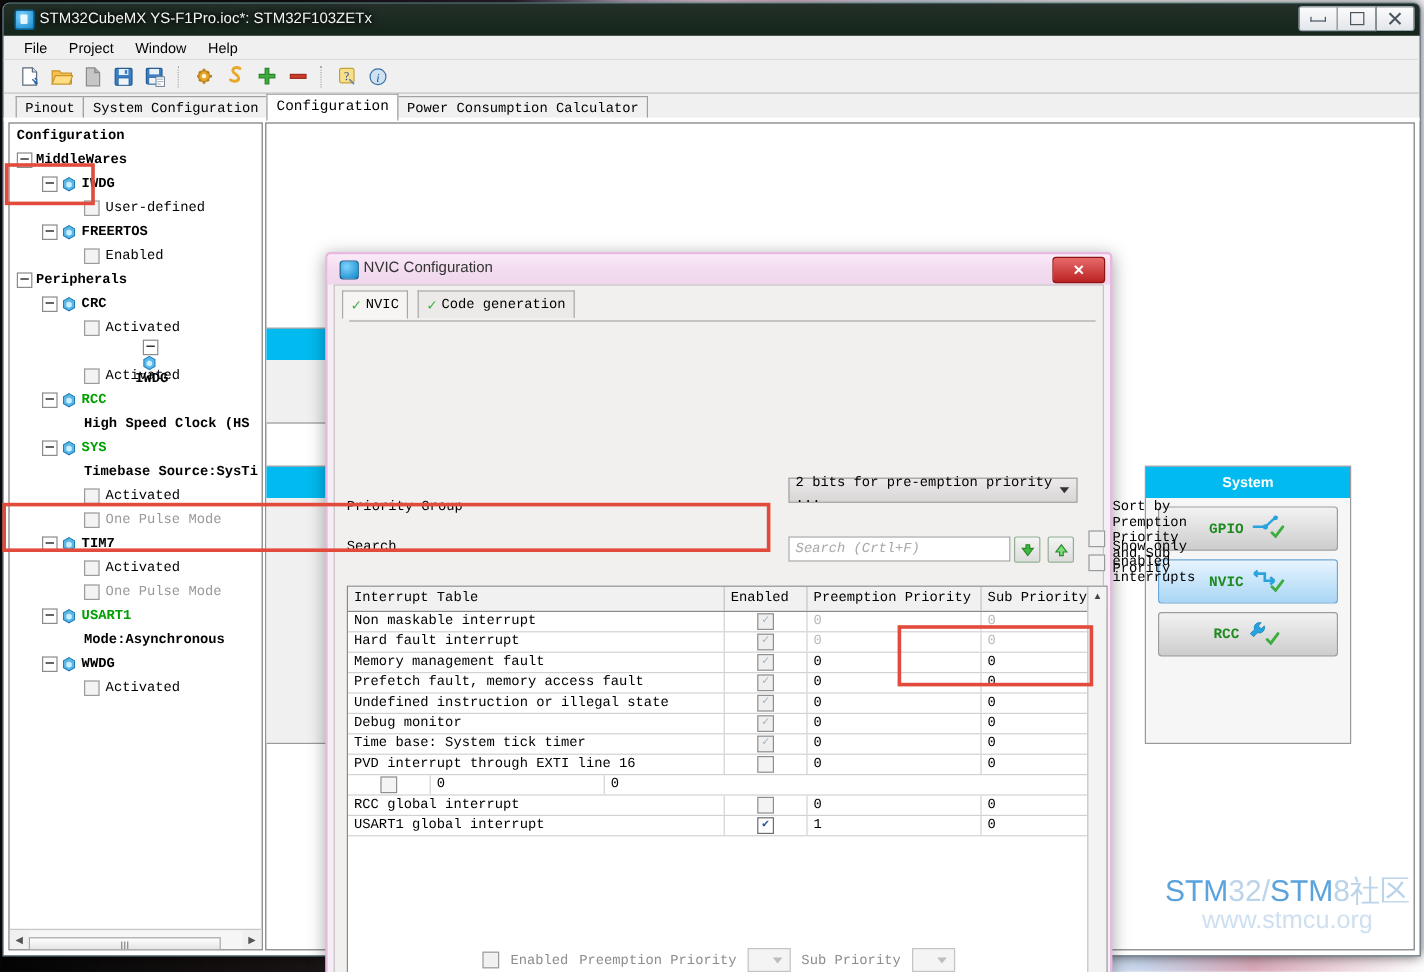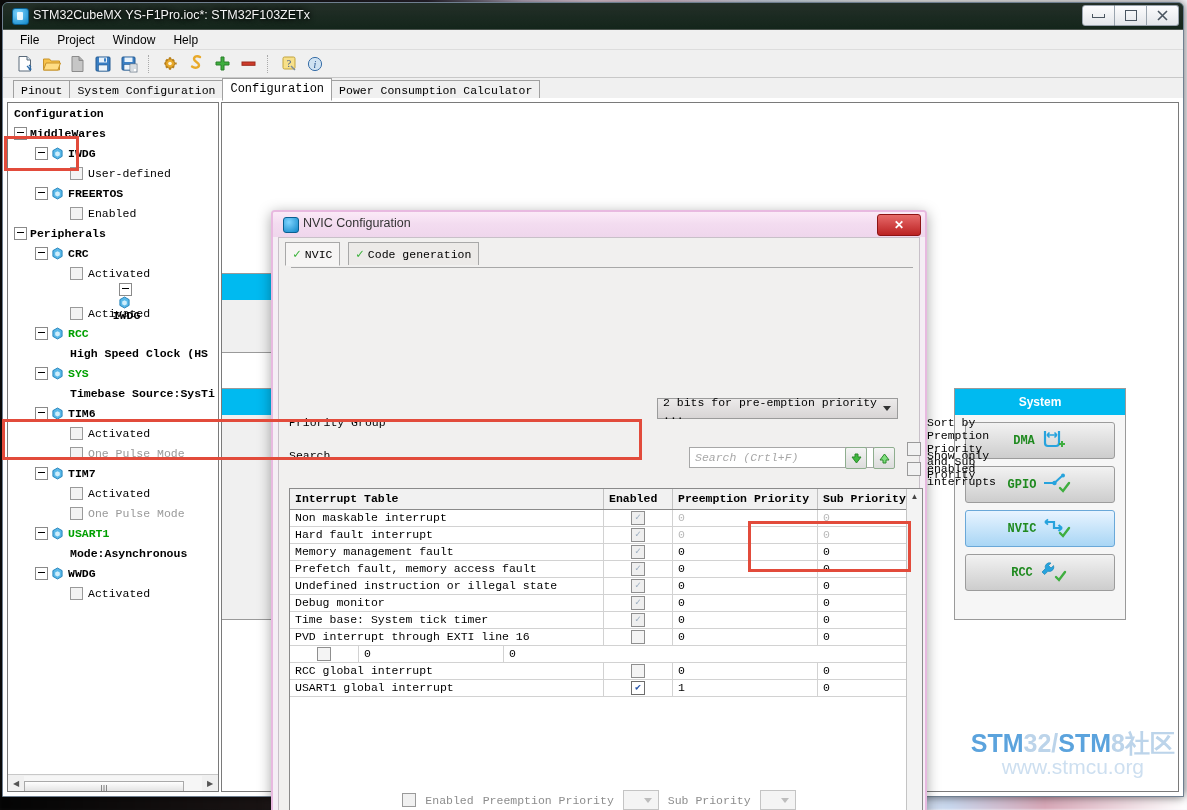--- a/index.html
+++ b/index.html
@@ -132,33 +132,33 @@
   .dtabline{position:absolute;left:6px;right:6px;top:25px;border-top:1px solid #a8a8a8;}
 
   .fld{font-family:"Liberation Mono",monospace;font-size:11.5px;color:#000;}
   #combo{position:absolute;left:378px;top:160px;width:234px;height:19px;
     background:linear-gradient(180deg,#eceaea,#d8d5d5);border:1px solid #9b9b9b;
     display:flex;align-items:center;padding-left:5px;}
   #combo .arrow{position:absolute;right:6px;top:7px;width:0;height:0;
     border-left:4px solid transparent;border-right:4px solid transparent;border-top:5px solid #333;}
   #searchbox{position:absolute;left:378px;top:209px;width:178px;height:19px;
     background:#fff;border:1px solid #a7a7a7;display:flex;align-items:center;padding-left:5px;
-    color:#a8a8a8;font-style:italic;margin-left:32px;}
+    color:#a8a8a8;font-style:italic;}
   .srchbtn{position:absolute;top:209px;width:20px;height:20px;border:1px solid #8fae8f;
     border-radius:2px;background:linear-gradient(180deg,#f4f4f4,#dcdcdc);
     display:flex;align-items:center;justify-content:center;}
   .ckbx{width:12px;height:12px;border:1px solid #9a9a9a;background:#f1f1f1;flex:none;}
 
   
   #tablewrap{position:absolute;left:10px;top:250px;width:632px;height:424px;
     background:#fff;border:1px solid #8a8a8a;overflow:hidden;}
   #thead{display:flex;height:20px;background:#f1f1f1;border-bottom:1px solid #8a8a8a;
     font-family:"Liberation Mono",monospace;font-size:11.5px;}
   #thead div{border-right:1px solid #c2c2c2;padding-left:5px;line-height:20px;
-    box-sizing:border-box;font-weight:bold;}
+    box-sizing:border-box;}
   .trw{display:flex;height:16px;border-bottom:1px solid #d2d2d2;
     font-family:"Liberation Mono",monospace;font-size:11.5px;line-height:16px;}
   .trw div{border-right:1px solid #d2d2d2;padding-left:5px;box-sizing:border-box;
     overflow:hidden;white-space:nowrap;}
   .c-name{width:314px;}
   .c-en{width:69px;display:flex;align-items:center;justify-content:center;padding-left:0 !important;}
   .c-pp{width:145px;}
   .c-sp{width:103px;border-right:none !important;}
   .tck{width:12px;height:12px;border:1px solid #8f8f8f;background:#f4f4f4;
     display:flex;align-items:center;justify-content:center;font-size:10px;color:#8a9aab;}
@@ -177,21 +177,21 @@
     position:relative;}
   .minicombo:after{content:"";position:absolute;right:6px;top:7px;width:0;height:0;
     border-left:4px solid transparent;border-right:4px solid transparent;border-top:5px solid #bdbdbd;}
 
   
   .redbox{position:absolute;border:3px solid #e24b3b;pointer-events:none;z-index:60;}
 
   
   #wm{position:absolute;right:8px;bottom:18px;text-align:center;line-height:1.05;
     z-index:40;}
-  #wm .l1{font-size:25px;font-weight:bold;color:#bcd4ea;letter-spacing:0px;}
+  #wm .l1{font-size:25px;font-weight:normal;color:#bcd4ea;letter-spacing:0px;}
   #wm .l1 .lt{color:#5ba3dd;}
   #wm .l2{font-size:21px;color:#cddff0;}
 
   .check-g{color:#3cb33c;font-weight:bold;font-size:13px;line-height:1;}
 </style>
 </head>
 <body>
 
 <div id="desktop"></div>
 <div id="desktop-bottom"></div>
@@ -394,28 +394,20 @@
             <span class="hexicon"><svg width="13" height="13" viewBox="0 0 13 13">
                 <path d="M6.5 1l4.6 2.6v5.8L6.5 12 1.9 9.4V3.6z" fill="#59b8e8" stroke="#1f7fb8" stroke-width=".9"></path>
                 <path d="M6.5 4.3l2.3 1.3v2.6L6.5 9.5 4.2 8.2V5.6z" fill="#cfeefc"></path>
               </svg></span>
             <span class="lbl green">SYS</span>
           </div>
           <div class="trow" style="padding-left:48px;">
             <span style="display:inline-block;width:14px;"></span>
             <span class="lbl">Timebase Source:SysTi</span>
           </div>
-          <div class="trow" style="padding-left:27px;">
-            <span class="exp"></span>
-            <span class="hexicon"><svg width="13" height="13" viewBox="0 0 13 13">
-                <path d="M6.5 1l4.6 2.6v5.8L6.5 12 1.9 9.4V3.6z" fill="#59b8e8" stroke="#1f7fb8" stroke-width=".9"></path>
-                <path d="M6.5 4.3l2.3 1.3v2.6L6.5 9.5 4.2 8.2V5.6z" fill="#cfeefc"></path>
-              </svg></span>
-            <span class="lbl">TIM6</span>
-          </div>
           <div class="trow" style="padding-left:48px;">
             <span style="display:inline-block;width:14px;"></span>
             <span class="cbx"></span>
             <span class="lbl norm">Activated</span>
           </div>
           <div class="trow" style="padding-left:48px;">
             <span style="display:inline-block;width:14px;"></span>
             <span class="cbx"></span>
             <span class="lbl gray">One Pulse Mode</span>
           </div>
@@ -477,30 +469,20 @@
       <div class="grp" style="left:-200px;top:170px;width:440px;height:78px;">
         <div class="grphdr">&nbsp;</div>
       </div>
       <div class="grp" style="left:-200px;top:285px;width:440px;height:230px;">
         <div class="grphdr">&nbsp;</div>
 
       </div>
 
       <div class="grp" style="left:732px;top:285px;width:170px;height:230px;background:#f6f6f6;">
         <div class="grphdr">System</div>
-        <div class="ipbtn">
-          <span class="ilbl">DMA</span>
-          <span>
-            <svg width="26" height="22" viewBox="0 0 26 22">
-              <path d="M4 3v12a3 3 0 003 3h8a3 3 0 003-3V3" fill="none" stroke="#27a3dd" stroke-width="2.2"></path>
-              <path d="M6 7h10M6 7l2.5-2.5M6 7l2.5 2.5M16 7l-2.5-2.5M16 7l-2.5 2.5" stroke="#27a3dd" stroke-width="1.6" fill="none"></path>
-              <path d="M21 13v6M18 16h6" stroke="#3fae3f" stroke-width="2"></path>
-            </svg>
-          </span>
-        </div>
         <div class="ipbtn">
           <span class="ilbl">GPIO</span>
           <span>
             <svg width="30" height="22" viewBox="0 0 30 22">
               <path d="M2 11h9" stroke="#27a3dd" stroke-width="2"></path>
               <circle cx="12.5" cy="11" r="2.2" fill="#27a3dd"></circle>
               <path d="M13.5 10L20 4" stroke="#27a3dd" stroke-width="2"></path>
               <circle cx="21" cy="3.5" r="2" fill="#27a3dd"></circle>
               <path d="M18 16l3 3 6-8" stroke="#3fae3f" stroke-width="2.4" fill="none" stroke-linecap="round"></path>
             </svg>

